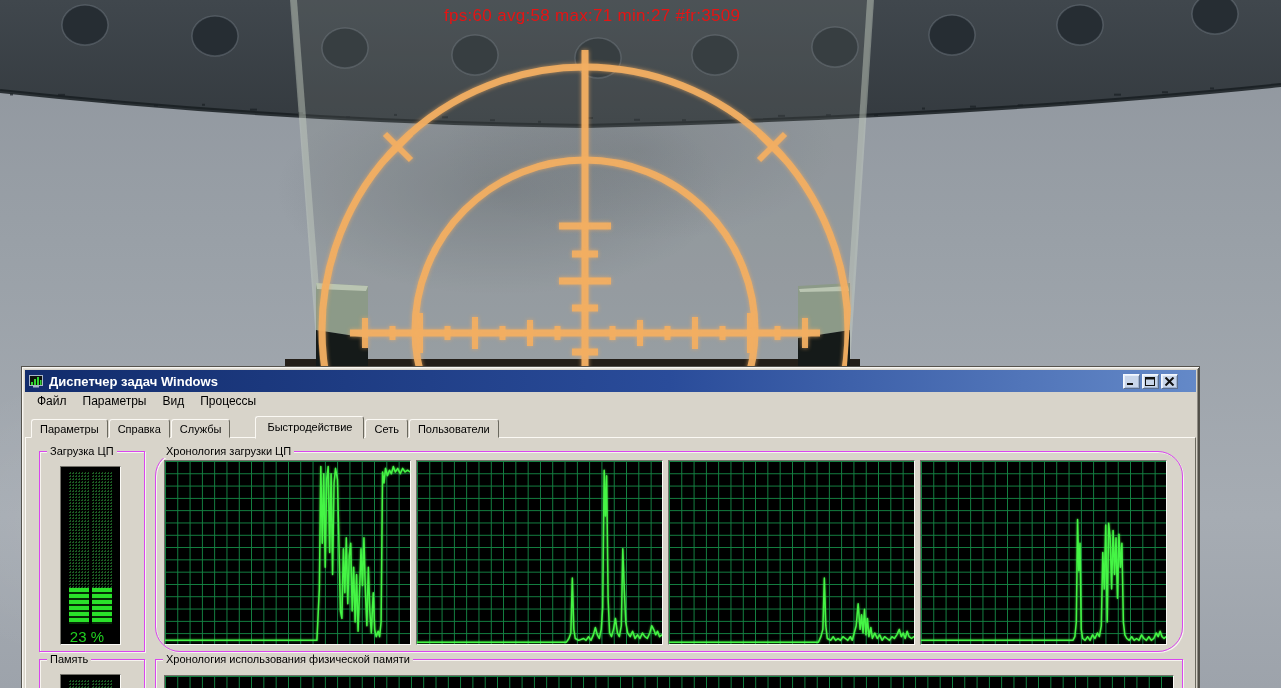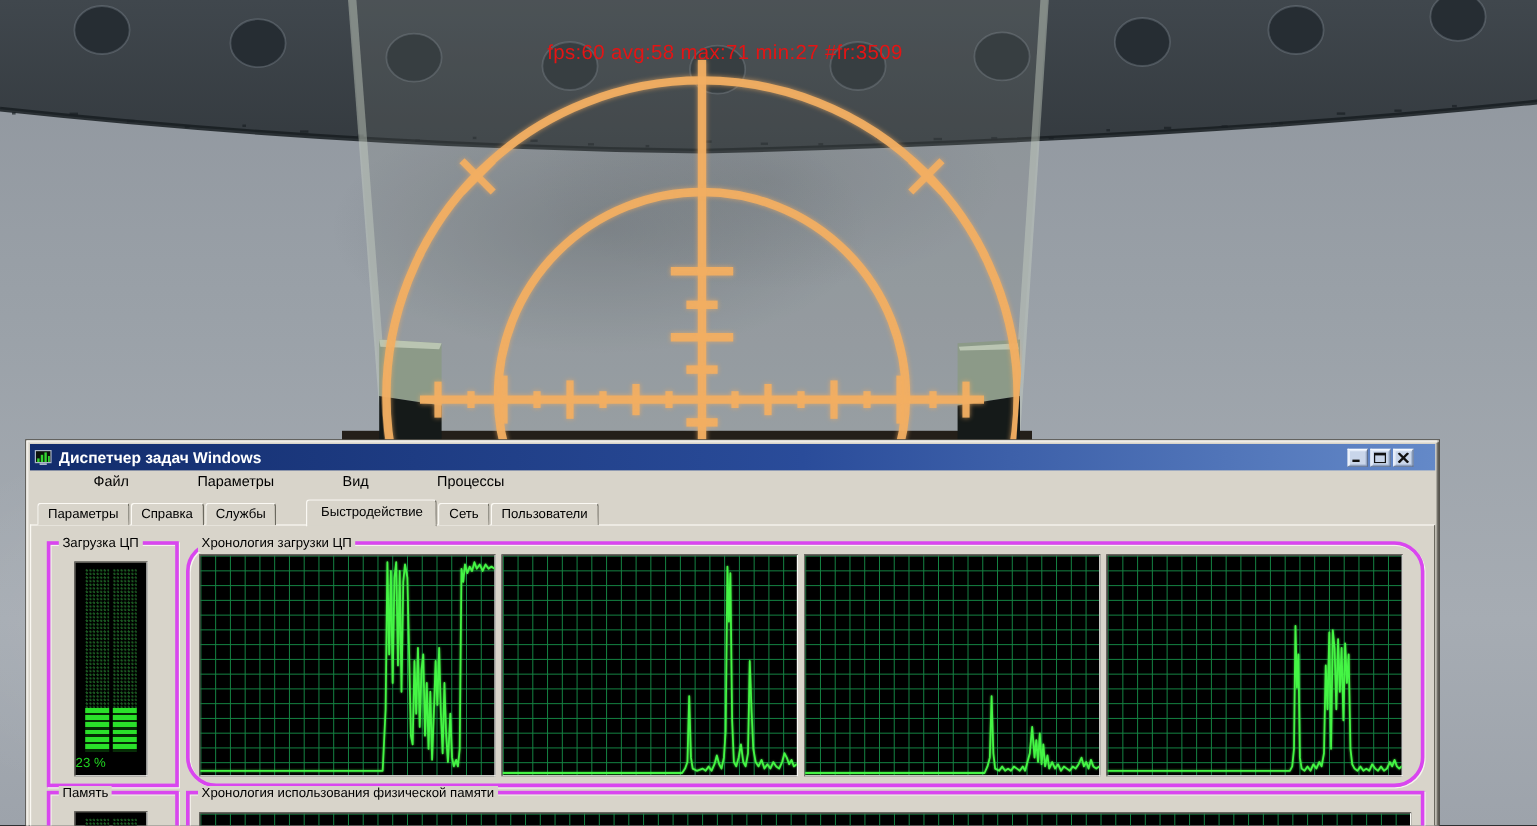--- a/index.html
+++ b/index.html
@@ -8,70 +8,70 @@
   
   .sky{position:absolute;inset:0;
     background-image:
       radial-gradient(ellipse 320px 150px at 500px 190px, rgba(62,68,74,.28), transparent 70%),
       radial-gradient(ellipse 280px 130px at 640px 150px, rgba(70,76,82,.20), transparent 70%),
       radial-gradient(ellipse 420px 220px at 200px 520px, rgba(255,255,255,.10), transparent 75%),
       linear-gradient(180deg,#8f959d 0%,#99a0a7 35%,#a6acb3 75%,#9da3ab 100%);}
   #scene{position:absolute;left:0;top:0;}
   #reticle{stroke:var(--reticle);fill:none;stroke-opacity:.93;
            filter:drop-shadow(0 0 2px rgba(242,174,98,.75));}
-  #fps{position:absolute;left:456px;top:6px;font-size:17px;letter-spacing:.3px;
-       color:var(--fps-text);white-space:nowrap;margin-top:28px;}
+  #fps{position:absolute;left:444px;top:6px;font-size:17px;letter-spacing:.3px;
+       color:var(--fps-text);white-space:nowrap;}
   
   #win{position:absolute;left:22px;top:367px;width:1177px;height:331px;
        background:var(--dialog-bg);padding:3px;box-sizing:border-box;
        box-shadow:0 0 0 1px #55534d,
          inset 1px 1px 0 #f8f6f1, inset -1px -1px 0 #504e48,
          inset 2px 2px 0 #e6e3db, inset -2px -2px 0 #8e8b83;
        font-size:11px;color:#000;}
   .titlebar{height:22px;display:flex;align-items:center;padding:0 18px 0 3px;
        background:linear-gradient(90deg,var(--titlebar-left) 0%,#2a4c9a 55%,var(--titlebar-right) 100%);}
   .app-icon{width:16px;height:16px;flex:0 0 auto;}
   .title{color:#fff;font-weight:bold;font-size:13px;margin-left:5px;flex:1 1 auto;
          white-space:nowrap;overflow:hidden;}
   .winbtns{display:flex;gap:2px;}
   .cbtn{width:17px;height:15px;background:#c9d6ea;display:flex;align-items:center;justify-content:center;
         border:1px solid;border-color:#f4f8fe #5c6f8e #5c6f8e #f4f8fe;box-sizing:border-box;
         box-shadow:inset 1px 1px 0 #e6eefa, inset -1px -1px 0 #9fb2cf;}
   .cbtn svg{display:block;}
   .menubar{height:18px;display:flex;align-items:center;padding-left:4px;}
-  .mitem{padding:2px 8px;font-size:12px;white-space:nowrap;margin-left:41px;}
+  .mitem{padding:2px 8px;font-size:12px;white-space:nowrap;}
   .tabstrip{position:relative;z-index:3;display:flex;align-items:flex-end;
             padding-left:6px;margin-top:6px;height:22px;}
   .tab{height:19px;box-sizing:border-box;padding:3px 8px 0;margin-right:1px;
        background:var(--dialog-bg);border:1px solid;border-color:#fbf9f4 #6b695f #d8d4ca #fbf9f4;
        border-radius:3px 3px 0 0;white-space:nowrap;}
   .tab.active{height:23px;padding:4px 11px 0;margin-top:-4px;margin-bottom:-1px;z-index:4;
        border-bottom:1px solid var(--dialog-bg);margin-left:24px;}
   .panel{position:absolute;left:3px;right:3px;top:70px;bottom:0;z-index:2;
        background:var(--dialog-bg);border:1px solid;border-color:#fbf9f4 #6b695f #6b695f #fbf9f4;}
-  .group{position:absolute;border:3px solid #d946ef;
+  .group{position:absolute;border:1px solid #d946ef;
        box-shadow:inset 1px 1px 0 #f6f4ef, 1px 1px 0 #f6f4ef;}
   .glabel{position:absolute;top:-7px;left:7px;background:var(--dialog-bg);
        padding:0 3px;font-size:11px;line-height:13px;white-space:nowrap;}
   .g-cpu {left:13px;top:13px;width:104px;height:199px;}
   .g-cpuh{left:129px;top:13px;width:1026px;height:199px;border-radius:25px;}
   .g-mem {left:13px;top:221px;width:104px;height:150px;}
   .g-memh{left:129px;top:221px;width:1026px;height:150px;}
   .sunken{border:1px solid;border-color:#73716a #fbfaf6 #fbfaf6 #73716a;background:#000;box-sizing:border-box;}
   .meter{position:absolute;left:20px;top:14px;width:61px;height:179px;}
   .memmeter{height:150px;}
   .mcol{position:absolute;top:5px;width:20px;height:152px;}
   .mcol.c1{left:8px;} .mcol.c2{left:31px;}
   .dots{width:100%;background-color:#000;
         background-image:radial-gradient(circle at 1.3px 1.3px, #1b5a22 .9px, transparent 1.1px);
         background-size:3px 3px;}
   .bars{width:100%;
         background-image:repeating-linear-gradient(180deg,var(--meter-green) 0 4px,#052c05 4px 6px);}
-  .mval{position:absolute;left:0;right:0;bottom:2px;height:14px;text-align:left;
-        color:var(--meter-text);font-size:11px;}
+  .mval{position:absolute;left:0;right:16px;bottom:2px;height:14px;text-align:right;
+        color:var(--meter-text);font-size:15px;}
   .graph{position:absolute;top:8px;width:247px;height:185px;background-color:#000;
         border:1px solid;border-color:#73716a #fbfaf6 #fbfaf6 #73716a;box-sizing:border-box;
         background-image:linear-gradient(to right, var(--graph-grid) 1px, transparent 1px),
                          linear-gradient(to bottom, var(--graph-grid) 1px, transparent 1px);
         background-size:12.3px 12.3px;}
   .graph svg{display:block;width:100%;height:100%;
         filter:drop-shadow(0 0 1px rgba(70,255,70,.7));}
   .graph polyline{stroke:var(--graph-green);stroke-width:1.5;fill:none;
         stroke-linejoin:round;stroke-linecap:round;vector-effect:non-scaling-stroke;}
   .memgraph{left:8px;top:15px;width:1010px;height:60px;}

